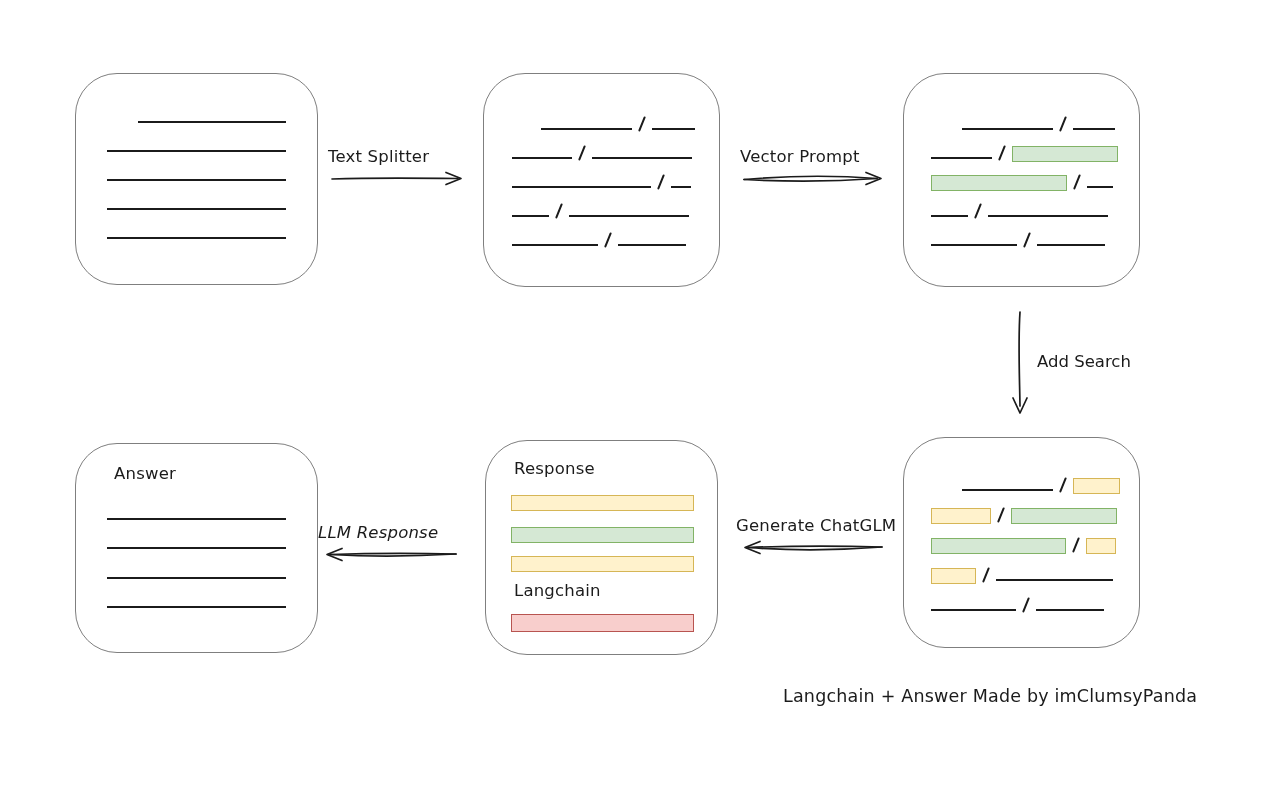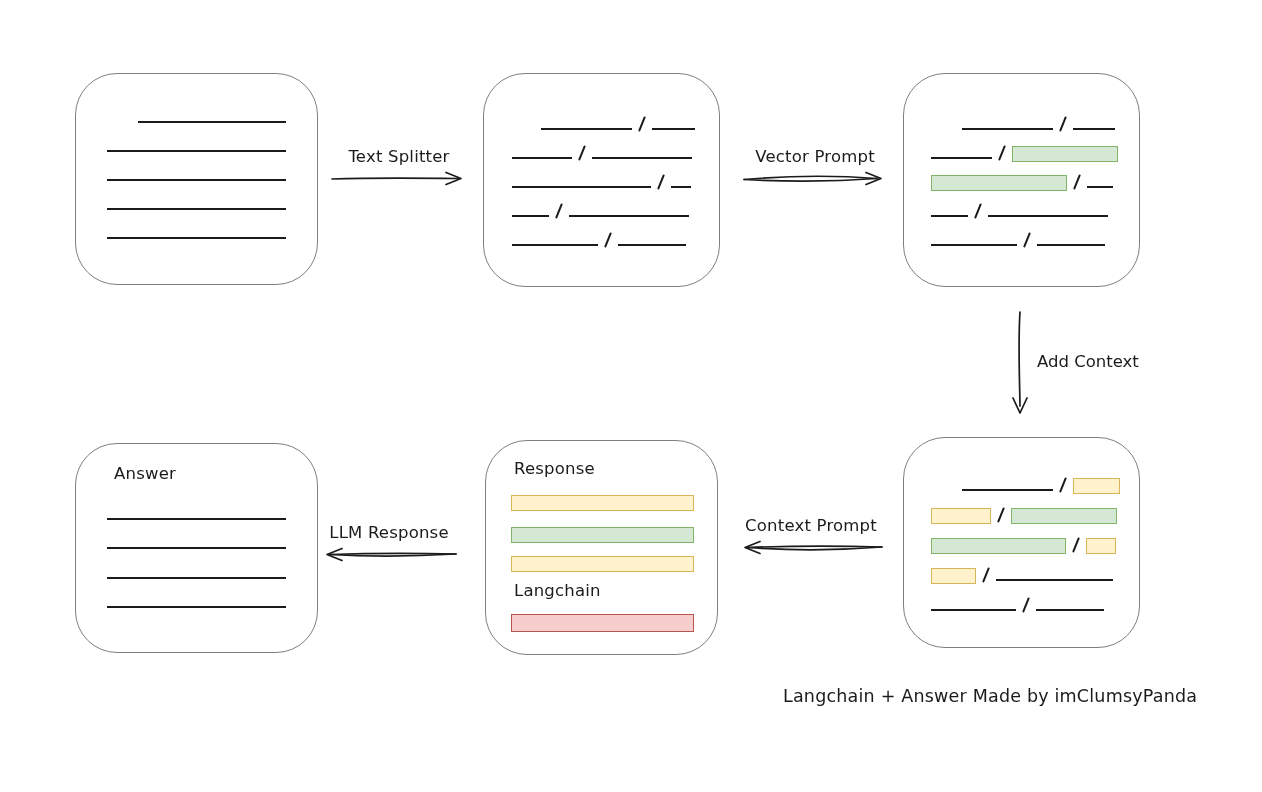--- a/index.html
+++ b/index.html
@@ -19,21 +19,21 @@
   .rows-tall .seg-row{height:30px;}
   .seg-line{height:0;border-bottom:2px solid var(--ink,#1b1b1b);}
   .seg-slash{width:2.2px;height:16px;background:var(--ink,#1b1b1b);
     transform:rotate(22deg);margin:0 9px -2px;flex:none;border-radius:1px;}
   .seg-green,.seg-yellow{height:14px;box-sizing:content-box;margin-bottom:-3px;flex:none;}
   .seg-green,.chip-green{background:var(--green-fill,#d5e8d4);border:1.4px solid var(--green-border,#82b366);}
   .seg-yellow,.chip-yellow{background:var(--yellow-fill,#fff2cc);border:1.4px solid var(--yellow-border,#d6b656);}
   .chip-red{background:var(--red-fill,#f8cecc);border:1.4px solid var(--red-border,#b85450);}
   .bar{position:absolute;height:14px;width:181px;left:25px;}
   .box-label{position:absolute;font-size:16.5px;font-weight:500;letter-spacing:.2px;}
-  .arrow-wrap{position:absolute;text-align:center;}
+  .arrow-wrap{position:absolute;text-align:left;}
   .arrow-label{font-size:16.5px;font-weight:500;white-space:nowrap;letter-spacing:.2px;}
   .arrow-wrap svg{display:block;margin:2px auto 0;}
   svg path,svg polyline{stroke:var(--ink,#1b1b1b);stroke-width:1.7;fill:none;
     stroke-linecap:round;stroke-linejoin:round;}
   .caption{position:absolute;left:783px;top:686px;font-size:17.5px;font-weight:500;
     letter-spacing:.2px;white-space:nowrap;}
   .float-label{position:absolute;font-size:16.5px;font-weight:500;white-space:nowrap;}
 </style>
 </head>
 <body style="--bg: #ffffff; --ink: #1b1b1b; --box-border: #7f7f7f; --green-fill: #d5e8d4; --green-border: #82b366; --yellow-fill: #fff2cc; --yellow-border: #d6b656; --red-fill: #f8cecc; --red-border: #b85450;">
@@ -120,21 +120,21 @@
         <div class="seg-slash"></div>
         <div class="seg-line" style="width: 68px;"></div>
       </div>
     </div>
 </div>
 
 <svg style="position:absolute;left:1008px;top:309px;" width="26" height="110" viewBox="0 0 26 110">
   <path d="M12,3 C10,32 11.5,66 12,97"></path>
   <polyline points="5,89 12,104 19,89"></polyline>
 </svg>
-<div class="float-label" style="left:1037px;top:352px;">Add Context</div>
+<div class="float-label" style="left:1037px;top:352px;">Add Search</div>
 
 <div class="box" style="left:903px;top:437px;width:237px;height:211px;">
   <div class="rows rows-tall" style="padding:23px 0 0 27px;">
       <div class="seg-row" style="padding-left: 31px;">
         <div class="seg-line" style="width: 91px;"></div>
         <div class="seg-slash"></div>
         <div class="seg-yellow" style="width: 45px;"></div>
       </div>
       <div class="seg-row">
         <div class="seg-yellow" style="width: 58px;"></div>
@@ -153,38 +153,38 @@
       </div>
       <div class="seg-row">
         <div class="seg-line" style="width: 85px;"></div>
         <div class="seg-slash"></div>
         <div class="seg-line" style="width: 68px;"></div>
       </div>
     </div>
 </div>
 
 <div class="arrow-wrap" style="left:736px;top:516px;width:150px;">
-  <div class="arrow-label">Context Prompt</div>
+  <div class="arrow-label">Generate ChatGLM</div>
   <svg width="148" height="20" viewBox="0 0 148 20">
     <path d="M145,10 Q75,15.5 11,10.5"></path>
     <path d="M145,10 Q75,8 11,10.5"></path>
     <polyline points="23,4.5 8,10.5 23,16.5"></polyline>
   </svg>
 </div>
 
 <div class="box" style="left:485px;top:440px;width:233px;height:215px;">
   <div class="box-label" style="left:28px;top:18px;">Response</div>
   <div class="bar chip-yellow" style="top:54px;"></div>
   <div class="bar chip-green" style="top:86px;"></div>
   <div class="bar chip-yellow" style="top:115px;"></div>
   <div class="box-label" style="left:28px;top:140px;">Langchain</div>
   <div class="bar chip-red" style="top:173px;height:16px;"></div>
 </div>
 
-<div class="arrow-wrap" style="left:318px;top:523px;width:142px;">
+<div class="arrow-wrap" style="left:318px;top:523px;width:142px;font-style:italic;">
   <div class="arrow-label">LLM Response</div>
   <svg width="140" height="20" viewBox="0 0 140 20">
     <path d="M137,10 Q70,14 11,10.5"></path>
     <path d="M137,10 Q70,8.5 11,10.5"></path>
     <polyline points="23,4.5 8,10.5 23,16.5"></polyline>
   </svg>
 </div>
 
 <div class="box" style="left:75px;top:443px;width:243px;height:210px;">
   <div class="box-label" style="left:38px;top:20px;">Answer</div>

